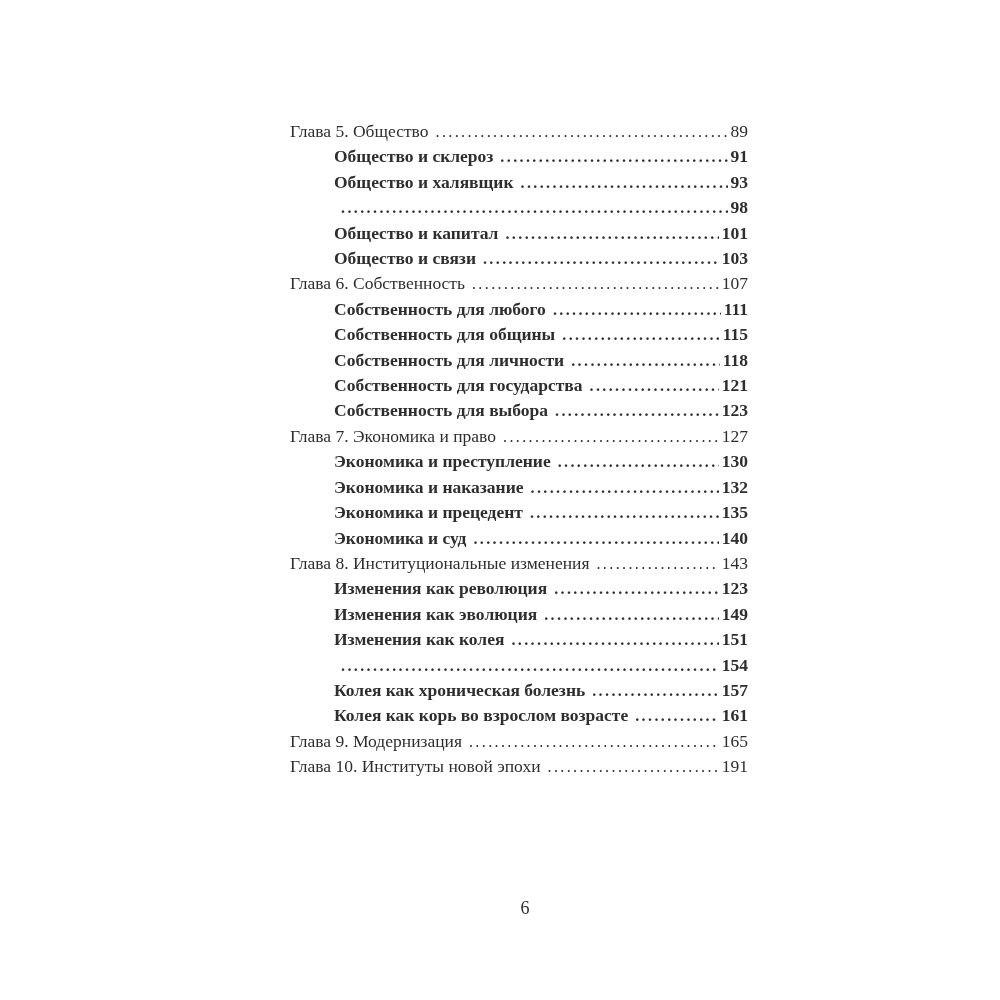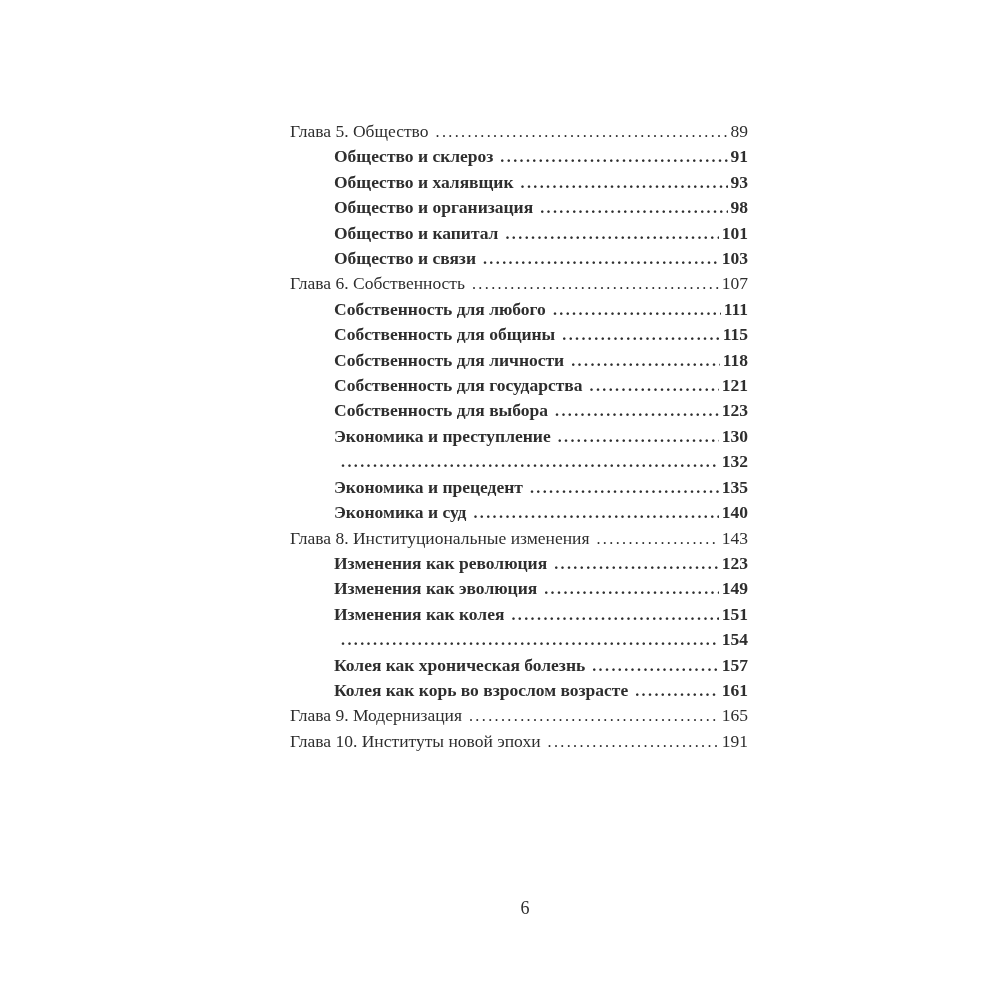--- a/index.html
+++ b/index.html
@@ -83,21 +83,20 @@
     <span class="toc-page">91</span>
   </div>
 
   <div class="toc-line level-1">
     <span class="toc-label">Общество и халявщик</span>
     <span class="toc-dots"></span>
     <span class="toc-page">93</span>
   </div>
 
   <div class="toc-line level-1">
-    <span class="toc-label">Общество и организация</span>
     <span class="toc-dots"></span>
     <span class="toc-page">98</span>
   </div>
 
   <div class="toc-line level-1">
     <span class="toc-label">Общество и капитал</span>
     <span class="toc-dots"></span>
     <span class="toc-page">101</span>
   </div>
 
@@ -136,28 +135,34 @@
     <span class="toc-dots"></span>
     <span class="toc-page">121</span>
   </div>
 
   <div class="toc-line level-1">
     <span class="toc-label">Собственность для выбора</span>
     <span class="toc-dots"></span>
     <span class="toc-page">123</span>
   </div>
 
+  <div class="toc-line">
+    <span class="toc-label">Глава 7. Экономика и право</span>
+    <span class="toc-dots"></span>
+    <span class="toc-page">127</span>
+  </div>
 
   <div class="toc-line level-1">
     <span class="toc-label">Экономика и преступление</span>
     <span class="toc-dots"></span>
     <span class="toc-page">130</span>
   </div>
 
   <div class="toc-line level-1">
+    <span class="toc-label">Экономика и наказание</span>
     <span class="toc-dots"></span>
     <span class="toc-page">132</span>
   </div>
 
   <div class="toc-line level-1">
     <span class="toc-label">Экономика и прецедент</span>
     <span class="toc-dots"></span>
     <span class="toc-page">135</span>
   </div>
 

